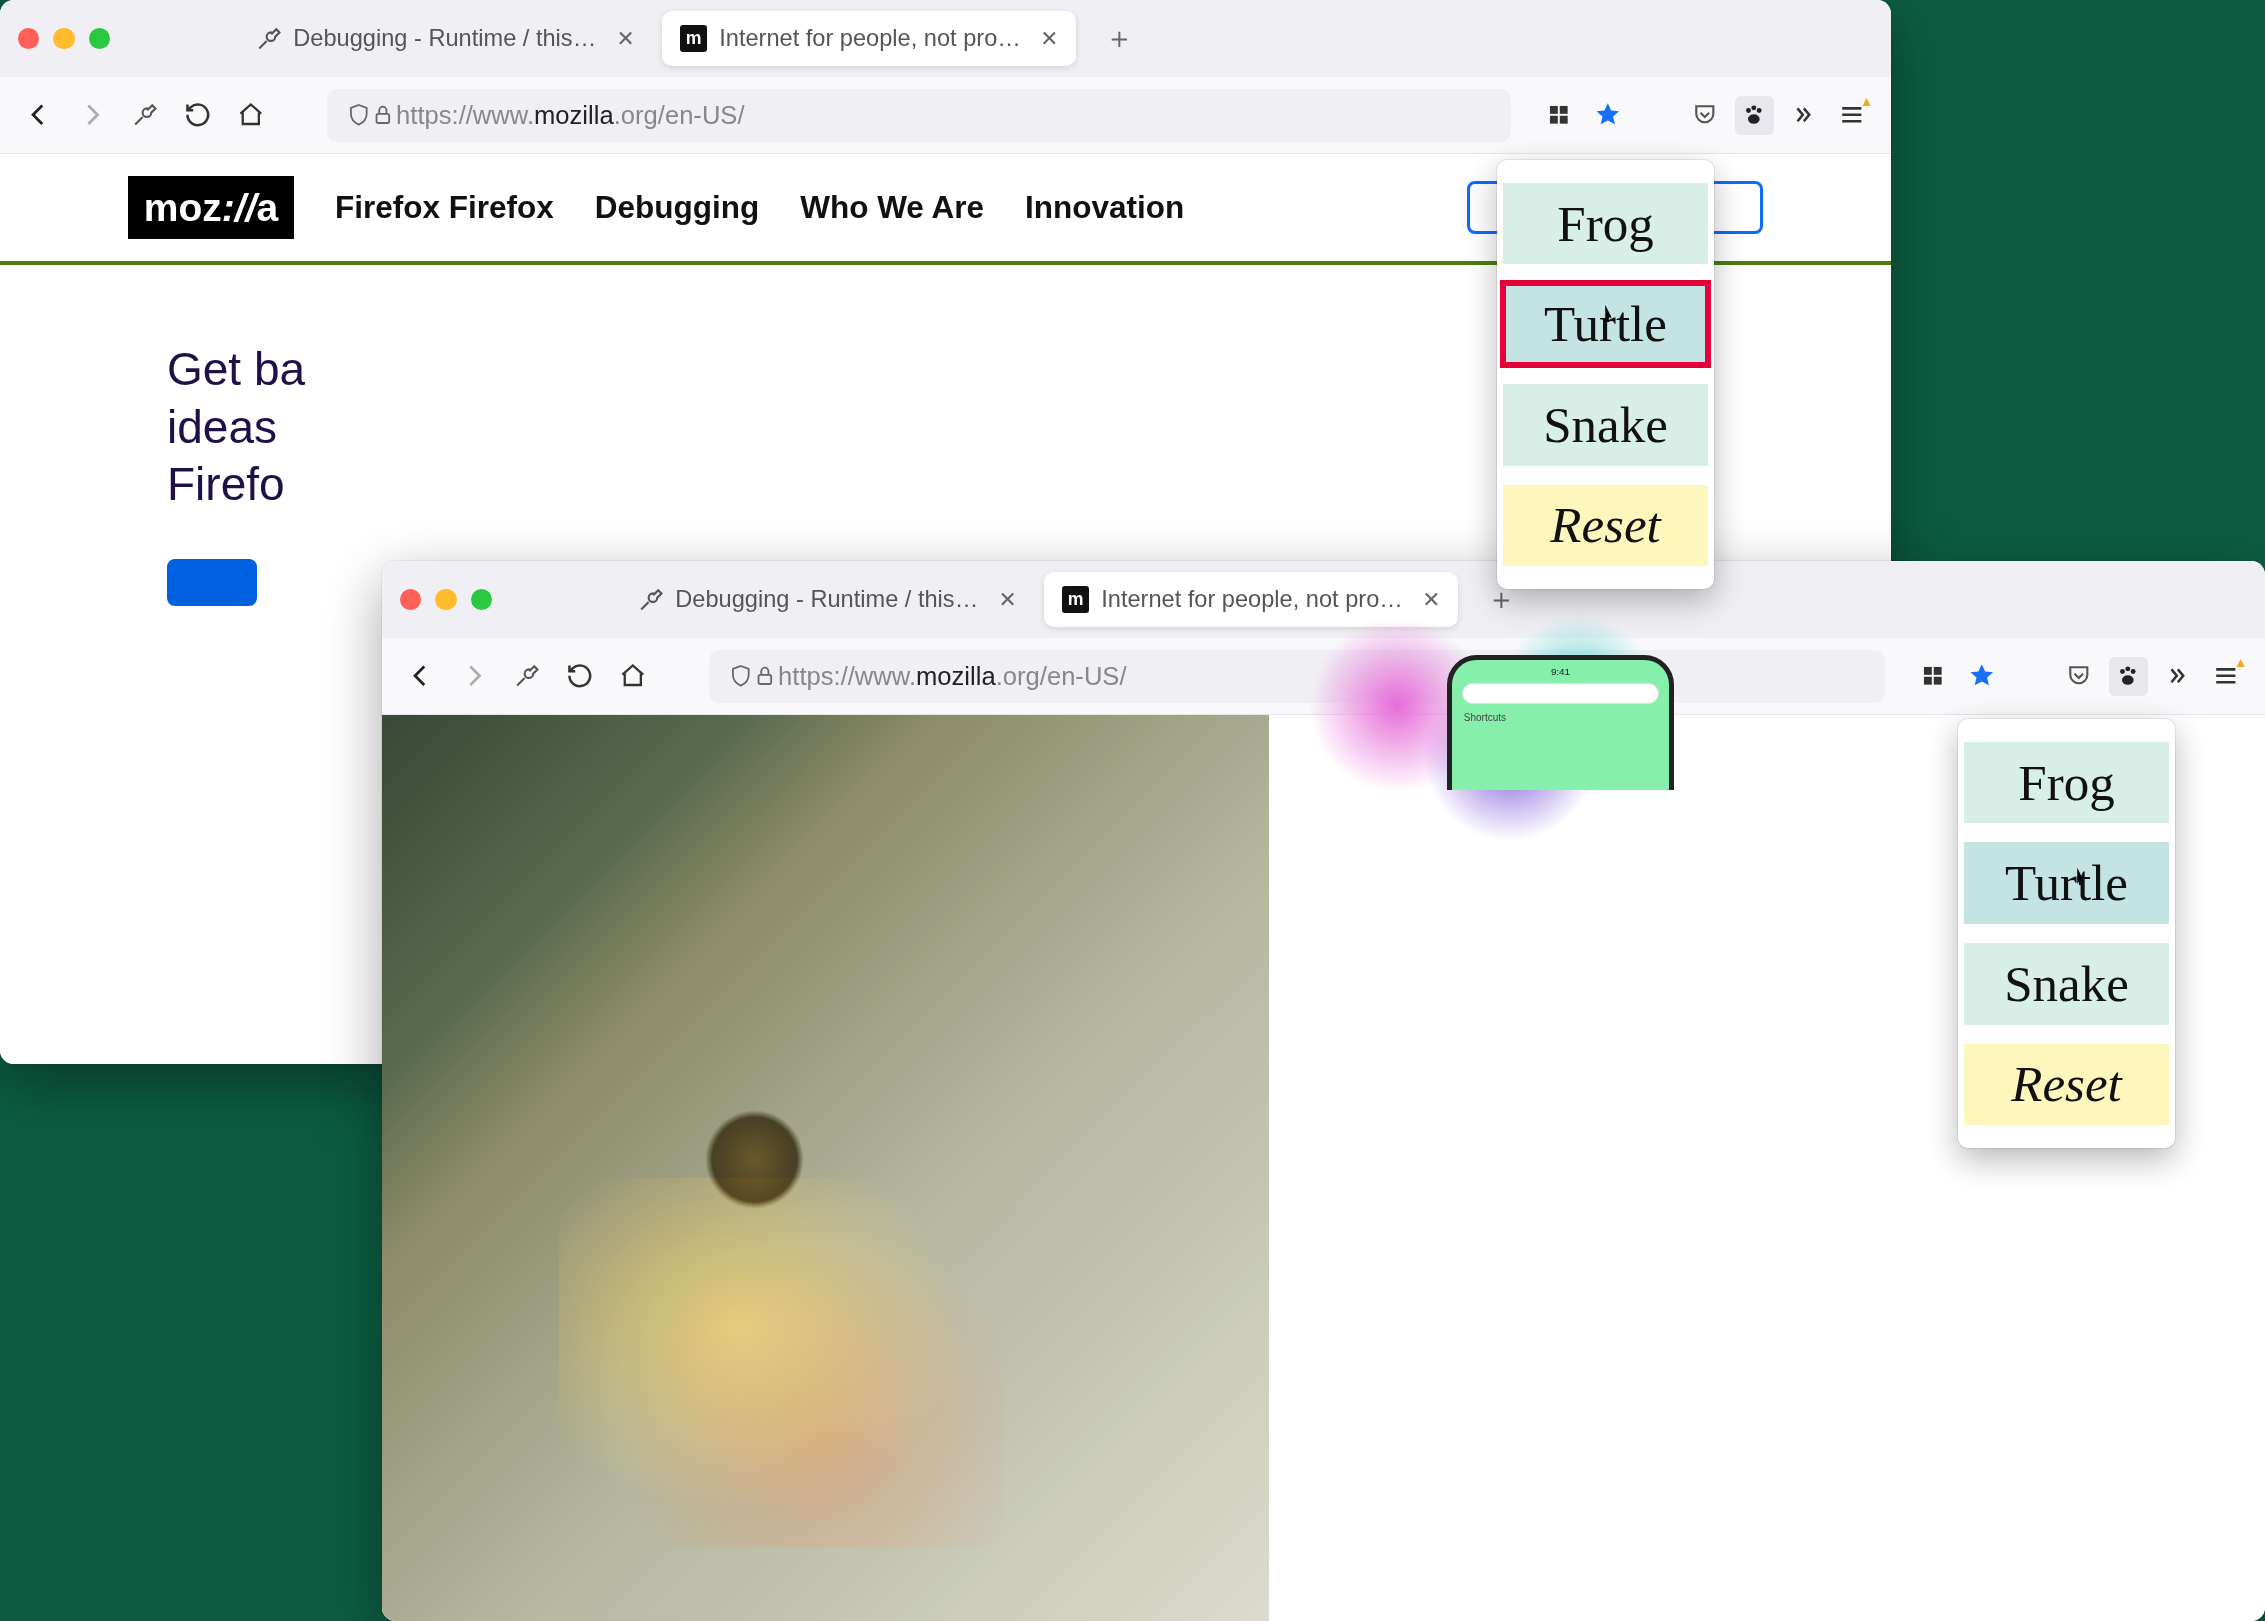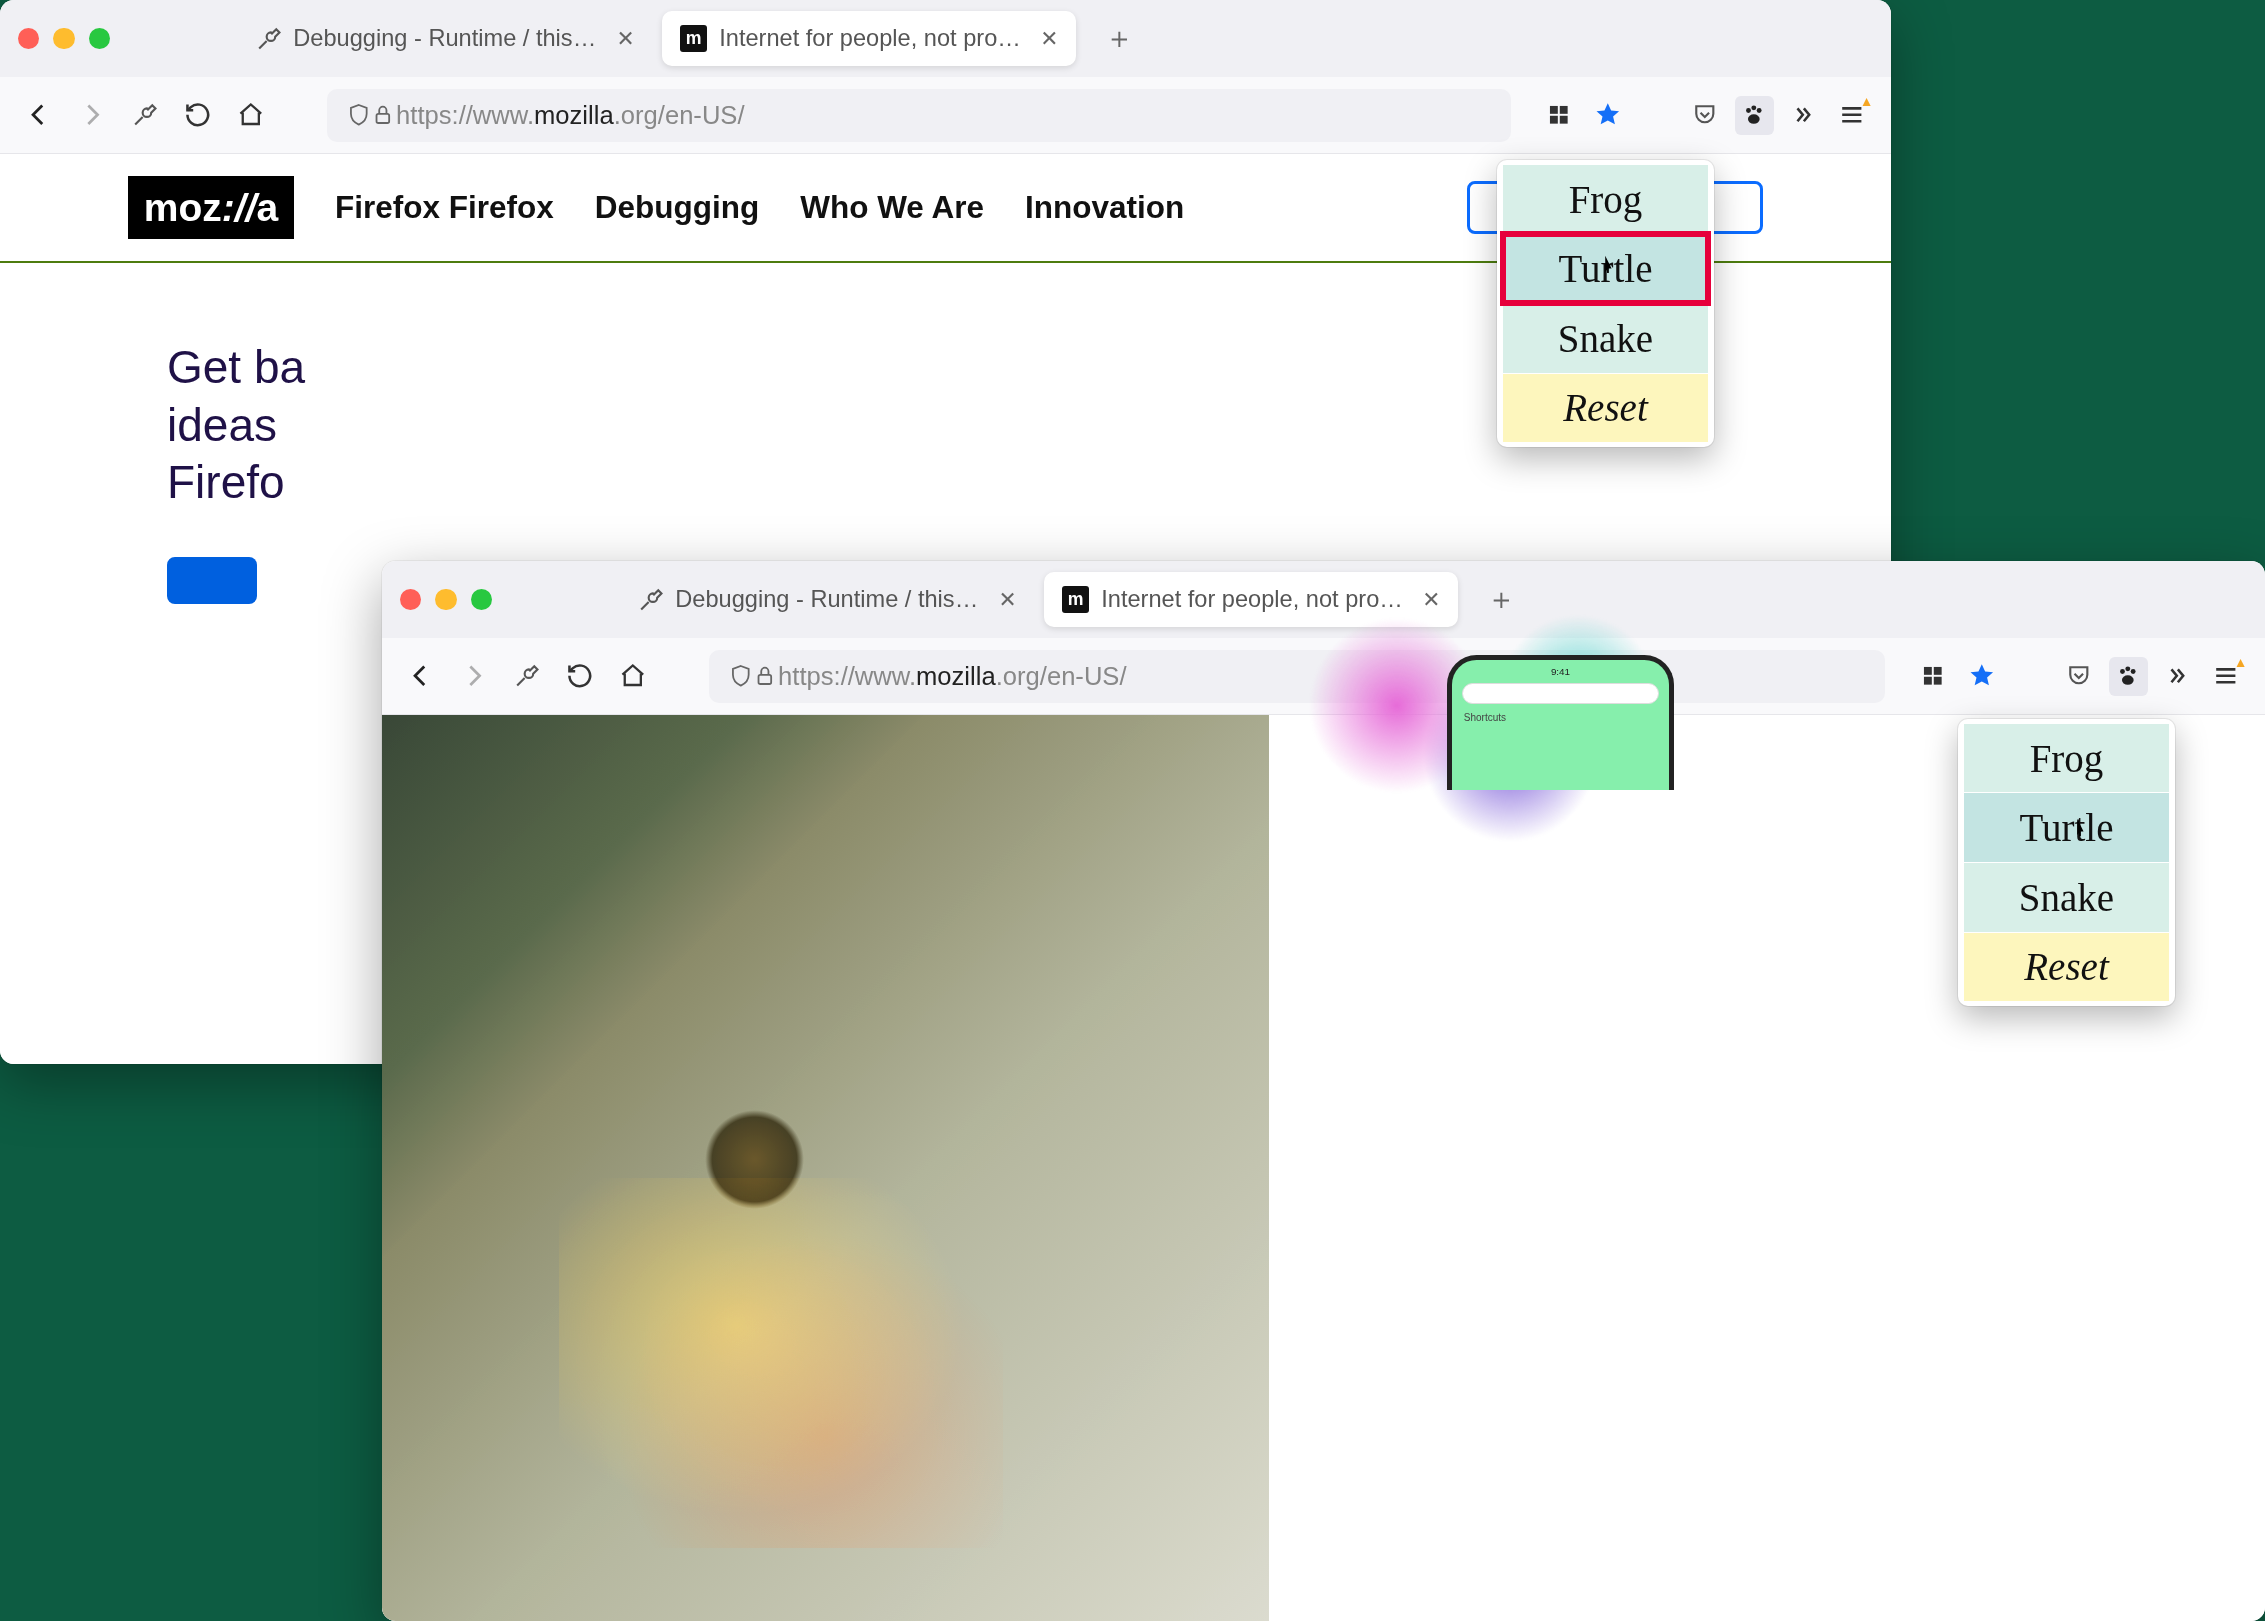--- a/index.html
+++ b/index.html
@@ -78,21 +78,21 @@
   .toolbar-right { display:flex; align-items:center; gap:9.9px; margin-left:13.8px; }
   .star { color:#156ff7; }
 
   
   .content {
     position:relative; width:100%; height: calc(100% - 154px);
     background:#fff; border-radius:0 0 13.8px 13.8px; overflow:hidden;
   }
   .mz-header {
     display:flex; align-items:center; gap:41px;
-    padding: 21.7px 128px; border-bottom:2px solid #4d7c0f;
+    padding: 21.7px 128px; border-bottom:4px solid #4d7c0f;
     font-size:31.5px; font-weight:700; color:#111;
   }
   .mz-logo {
     background:#000; color:#fff; font-family: "Helvetica Neue", sans-serif;
     font-weight:800; font-size:39px; letter-spacing:0; padding:9.9px 15.8px;
   }
   .mz-logo .slash { font-style:italic; }
 
   .hero {
     padding: 39px 167px 0 167px;
@@ -116,21 +116,21 @@
     background:#fff; border-radius:9.9px;
     box-shadow: 0 11.8px 33px rgba(0,0,0,.28), 0 0 0 1px rgba(0,0,0,.07);
     padding:3.9px 5.9px; width:217px;
     font-family: Georgia, "Times New Roman", serif;
     z-index: 20;
   }
   .popup.back  { left:1497px; top:160px; }
   .popup.front { right:91px; top:719px; }
 
   .popup-item {
-    font-size:39px; text-align:center; padding:11.8px 5.9px; margin:1px 0;
+    font-size:51px; text-align:center; padding:11.8px 5.9px; margin:19px 0;
     color:#111;
   }
   .pi-green  { background:#d8efe8; }
   .pi-teal   { background:#c3e4e2; }
   .pi-yellow { background:#fdf6bd;font-style:italic; }
   .pi-highlight { outline:6.9px solid #e6003b; outline-offset:-3px; }
 
   .cursor {
     position:absolute; width:21.7px; height:21.7px; pointer-events:none;
   }

